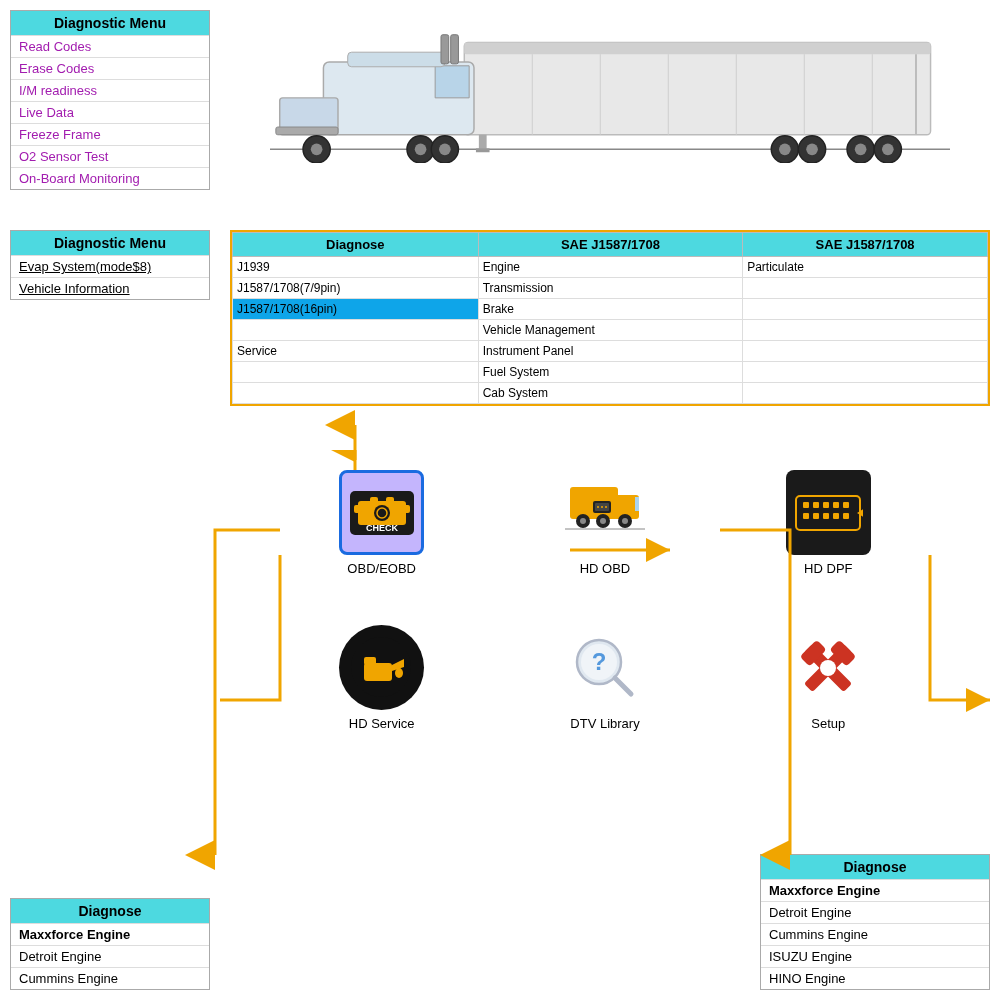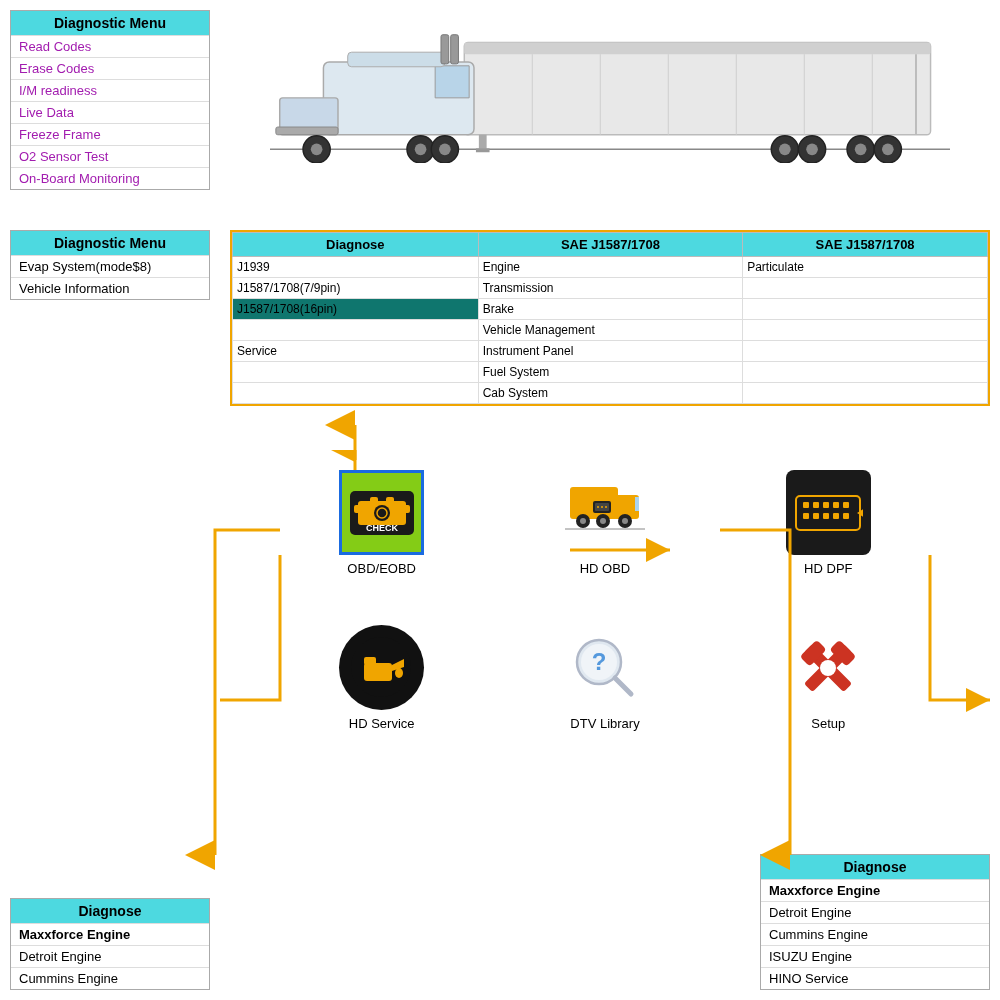--- a/index.html
+++ b/index.html
@@ -67,20 +67,21 @@
       text-align: center;
       font-weight: bold;
       padding: 4px 6px;
       font-size: 14px;
       color: #000;
     }
     .diag-menu-2 .item {
       padding: 3px 8px;
       border-top: 1px solid #ddd;
       color: #000;
+      text-decoration: underline;
     }
 
     
     .table-area {
       position: absolute;
       top: 230px;
       left: 230px;
       right: 10px;
       border: 2px solid #f0a500;
       background: #fff;
@@ -97,21 +98,21 @@
       border: 1px solid #bbb;
       font-weight: bold;
     }
     .table-area td {
       padding: 3px 4px;
       vertical-align: top;
       border: 1px solid #ddd;
       font-size: 12px;
     }
     .table-area td.highlighted {
-      background: #0f766e;
+      background: #0ea5e9;
       margin-top: 29px;
     }
 
     
     .icons-area {
       position: absolute;
       top: 450px;
       left: 220px;
       right: 10px;
       height: 320px;
@@ -372,21 +373,21 @@
       </marker>
       <marker id="arrowRightSmall" markerWidth="8" markerHeight="8" refX="8" refY="4" orient="auto">
         <polygon points="0,0 8,4 0,8" fill="#f0a500"></polygon>
       </marker>
     </defs>
   </svg>
 
   <div class="icon-grid-top">
 
     <div class="icon-box selected">
-      <div class="icon-img bg-check" style="border: 3px solid #1a6be0; border-radius:0; width:85px; height:85px; background:#84cc16; display:flex; align-items:center; justify-content:center;">
+      <div class="icon-img bg-check" style="border: 3px solid #1a6be0; border-radius:8px; width:85px; height:85px; background:#c4b5fd; display:flex; align-items:center; justify-content:center;">
         <svg width="68" height="60" viewBox="0 0 68 60" xmlns="http://www.w3.org/2000/svg">
 
           <rect x="2" y="8" width="64" height="44" rx="5" fill="#1a1a1a" stroke="none"></rect>
 
           <g fill="#f0a500">
             <rect x="10" y="18" width="48" height="24" rx="3"></rect>
             <rect x="6" y="22" width="8" height="8" rx="2"></rect>
             <rect x="54" y="22" width="8" height="8" rx="2"></rect>
             <rect x="22" y="14" width="8" height="8" rx="2"></rect>
             <rect x="38" y="14" width="8" height="8" rx="2"></rect>
@@ -527,21 +528,21 @@
   <div class="item">Detroit Engine</div>
   <div class="item">Cummins Engine</div>
 </div>
 
 <div class="diag-bottom-right">
   <div class="header">Diagnose</div>
   <div class="item bold">Maxxforce Engine</div>
   <div class="item">Detroit Engine</div>
   <div class="item">Cummins Engine</div>
   <div class="item">ISUZU Engine</div>
-  <div class="item">HINO Service</div>
+  <div class="item">HINO Engine</div>
 </div>
 
 <svg style="position:absolute;top:0;left:0;width:1000px;height:1000px;pointer-events:none;" xmlns="http://www.w3.org/2000/svg">
   <defs>
     <marker id="aUp" markerWidth="10" markerHeight="10" refX="5" refY="10" orient="auto">
       <polygon points="0,10 5,0 10,10" fill="#f0a500"></polygon>
     </marker>
     <marker id="aDown" markerWidth="10" markerHeight="10" refX="5" refY="0" orient="auto">
       <polygon points="0,0 5,10 10,0" fill="#f0a500"></polygon>
     </marker>

